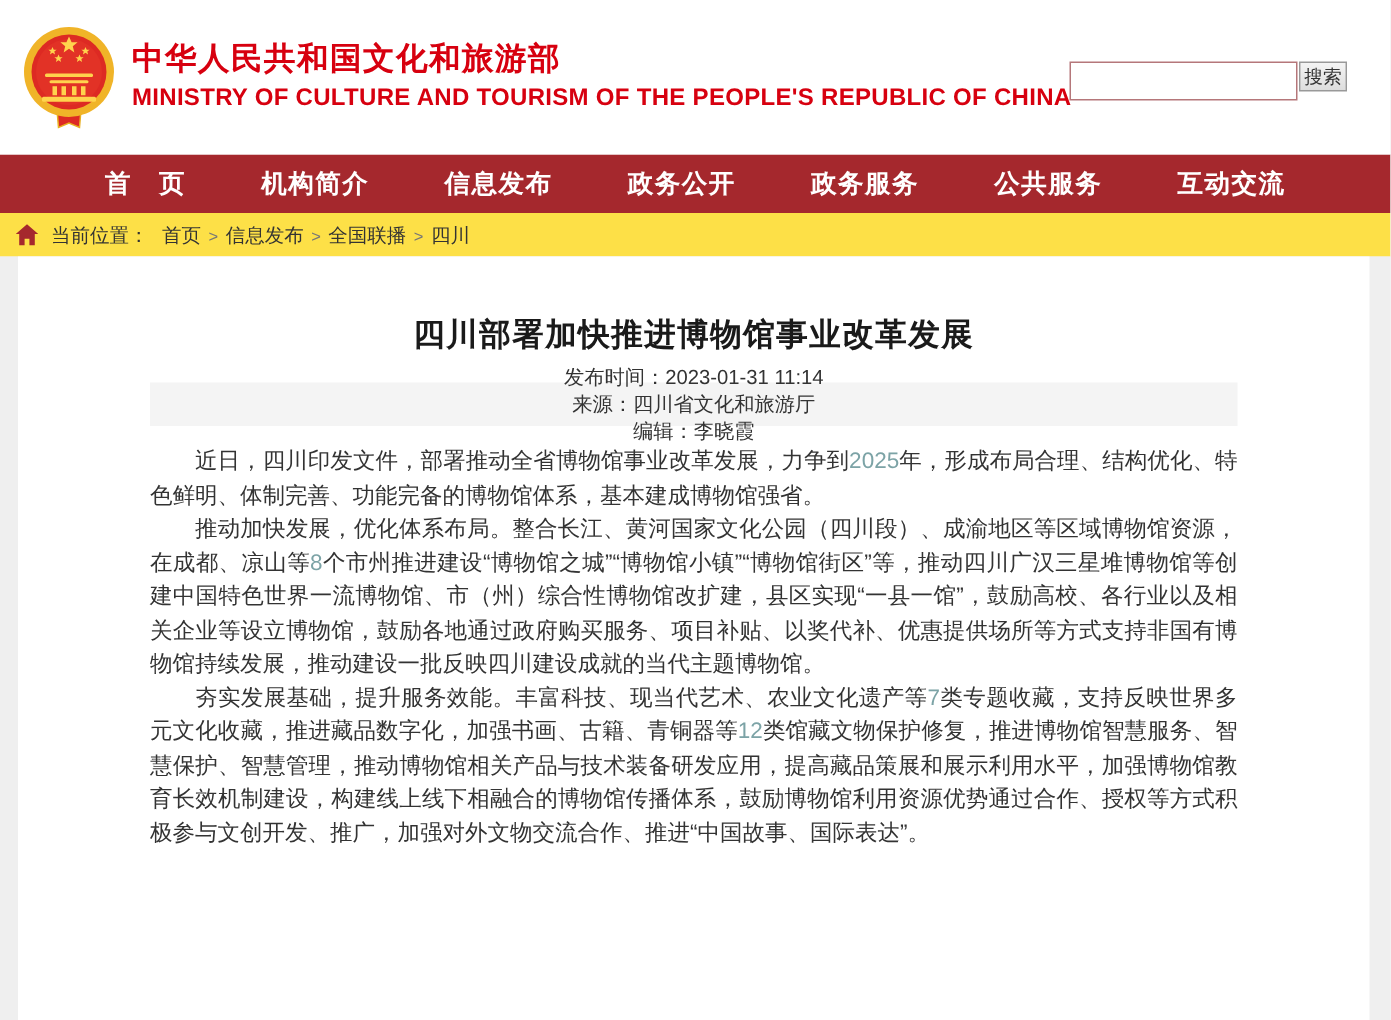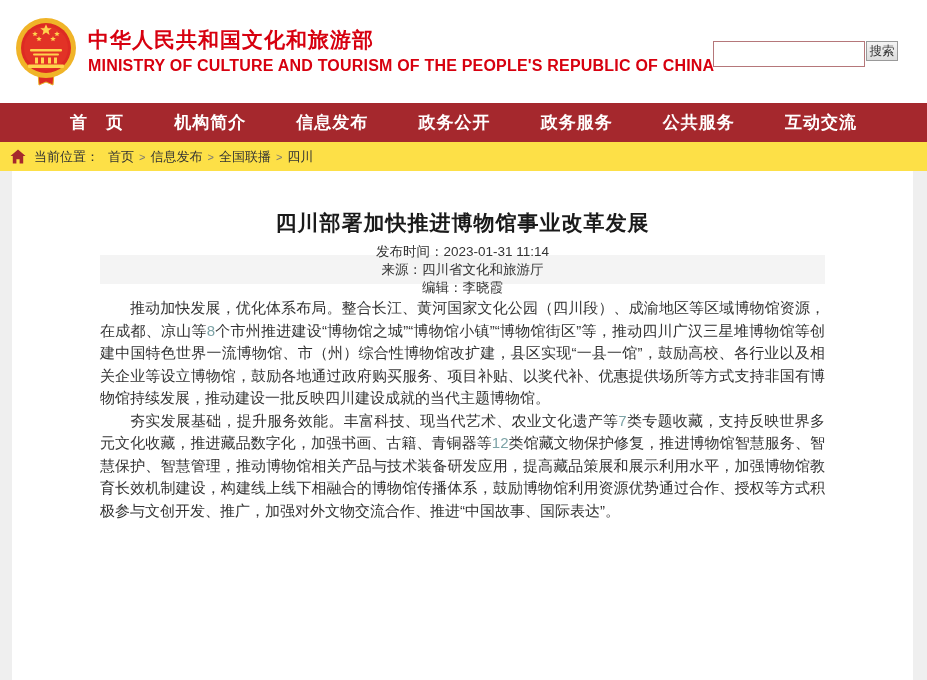--- a/index.html
+++ b/index.html
@@ -109,17 +109,18 @@
 
 <div class="content-wrap">
   <main class="card">
     <h1 class="article-title">四川部署加快推进博物馆事业改革发展</h1>
     <div class="meta-bar">
       <span class="meta-item"><span>发布时间：</span><span>2023-01-31 11:14</span></span>
       <span class="meta-item"><span>来源：</span><span>四川省文化和旅游厅</span></span>
       <span class="meta-item"><span>编辑：</span><span>李晓霞</span></span>
     </div>
     <div class="article-body" id="articleBody">
+        <p>近日，四川印发文件，部署推动全省博物馆事业改革发展，力争到<span class="num-highlight">2025</span>年，形成布局合理、结构优化、特色鲜明、体制完善、功能完备的博物馆体系，基本建成博物馆强省。</p>
         <p>推动加快发展，优化体系布局。整合长江、黄河国家文化公园（四川段）、成渝地区等区域博物馆资源，在成都、凉山等<span class="num-highlight">8</span>个市州推进建设“博物馆之城”“博物馆小镇”“博物馆街区”等，推动四川广汉三星堆博物馆等创建中国特色世界一流博物馆、市（州）综合性博物馆改扩建，县区实现“一县一馆”，鼓励高校、各行业以及相关企业等设立博物馆，鼓励各地通过政府购买服务、项目补贴、以奖代补、优惠提供场所等方式支持非国有博物馆持续发展，推动建设一批反映四川建设成就的当代主题博物馆。</p>
         <p>夯实发展基础，提升服务效能。丰富科技、现当代艺术、农业文化遗产等<span class="num-highlight">7</span>类专题收藏，支持反映世界多元文化收藏，推进藏品数字化，加强书画、古籍、青铜器等<span class="num-highlight">12</span>类馆藏文物保护修复，推进博物馆智慧服务、智慧保护、智慧管理，推动博物馆相关产品与技术装备研发应用，提高藏品策展和展示利用水平，加强博物馆教育长效机制建设，构建线上线下相融合的博物馆传播体系，鼓励博物馆利用资源优势通过合作、授权等方式积极参与文创开发、推广，加强对外文物交流合作、推进“中国故事、国际表达”。</p>
       </div>
   </main>
 </div>
 
 </body></html>

